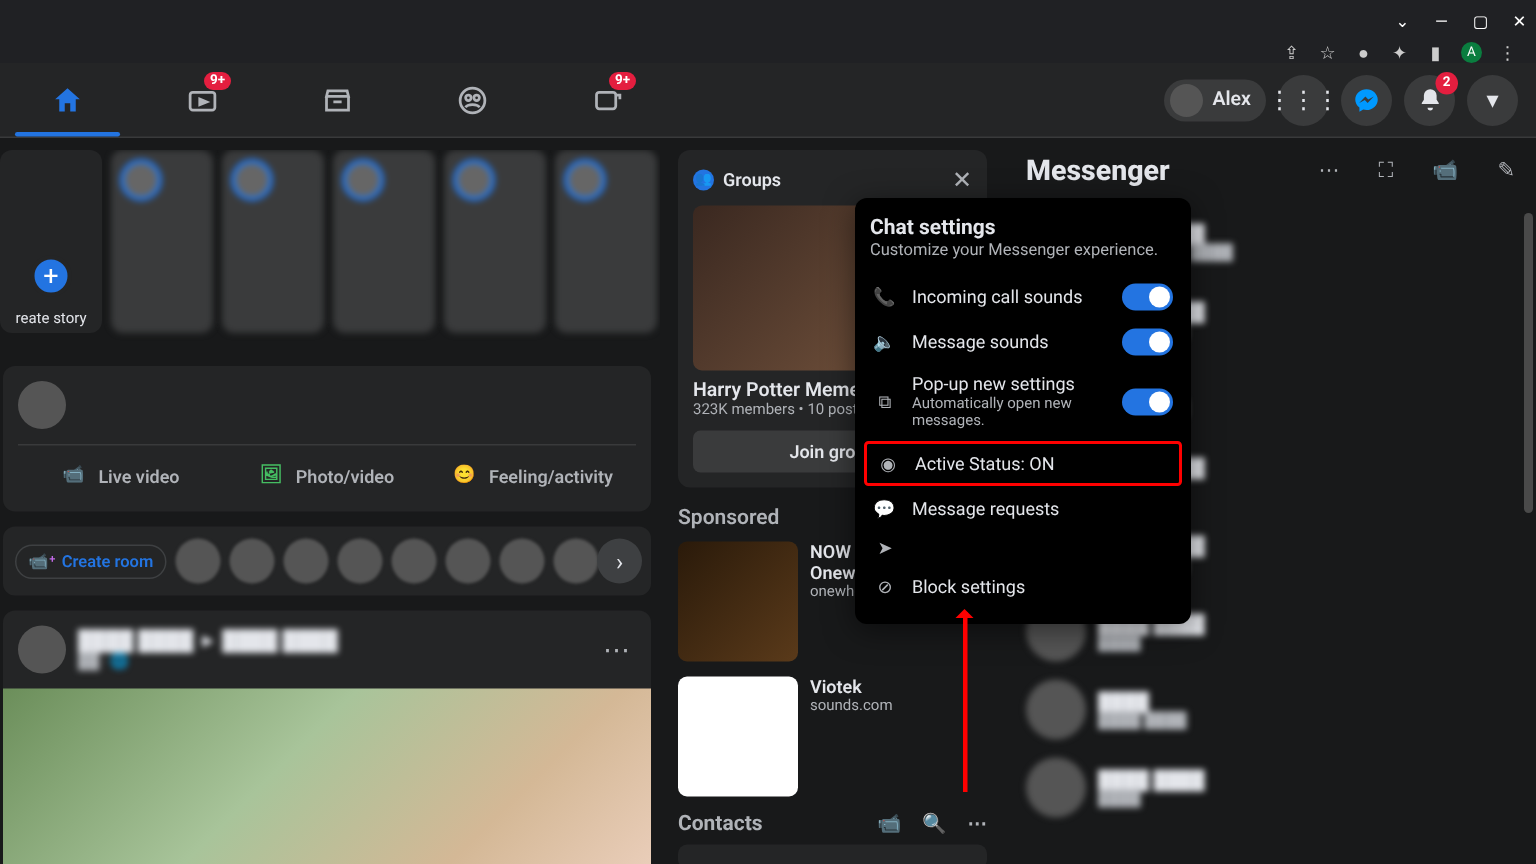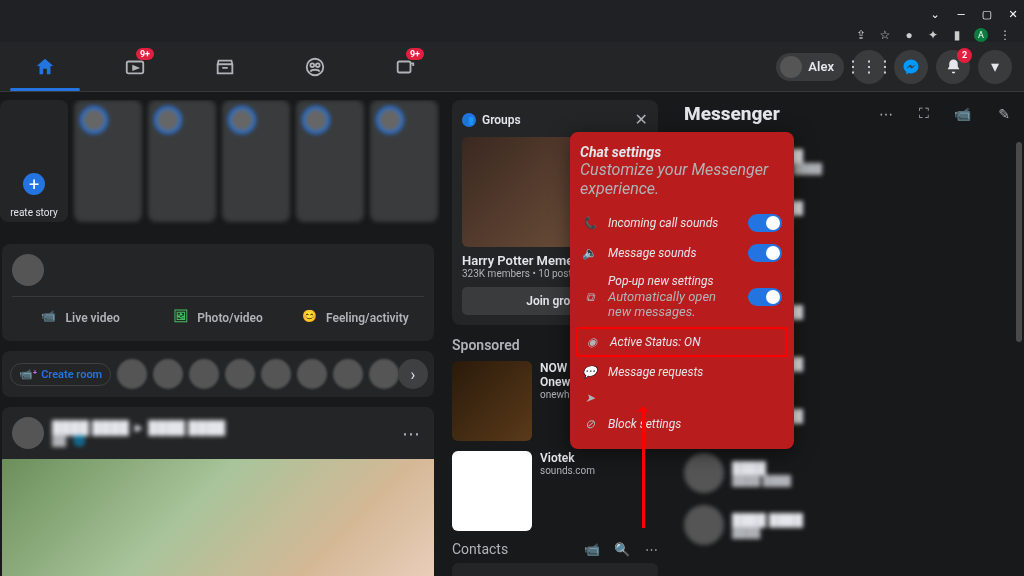--- a/index.html
+++ b/index.html
@@ -75,42 +75,42 @@
 .group-img { width: 100%; height: 110px; background: linear-gradient(135deg, #3a2820 0%, #5a4030 50%, #7a5840 100%); border-radius: 6px; margin-bottom: 6px; }
 .group-title { font-size: 13px; font-weight: 600; }
 .group-meta { font-size: 10px; color: #b0b3b8; margin-bottom: 8px; }
 .join-btn { width: 100%; background: #3a3b3c; border: none; color: #e4e6eb; padding: 7px; border-radius: 5px; font-size: 12px; font-weight: 600; }
 .sec-title { font-size: 14px; font-weight: 600; color: #b0b3b8; margin: 4px 0 8px; }
 .sponsor { display: flex; gap: 8px; margin-bottom: 10px; }
 .sponsor-img { width: 80px; height: 80px; background: #3a3b3c; border-radius: 6px; flex-shrink: 0; }
 .sponsor-txt { font-size: 12px; }
 .sponsor-title { font-weight: 600; }
 .sponsor-url { color: #b0b3b8; font-size: 10px; }
-.contacts-hd { display: flex; align-items: center; font-size: 14px; font-weight: 400; color: #b0b3b8; }
+.contacts-hd { display: flex; align-items: center; font-size: 14px; font-weight: 700; color: #b0b3b8; }
 .contacts-hd .cicons { margin-left: auto; display: flex; gap: 14px; color: #b0b3b8; font-size: 13px; }
 .seeall { text-align: center; padding: 8px; font-size: 12px; font-weight: 600; background: #242526; border-radius: 6px; margin-top: 6px; }
 
 
 .msgr-head { display: flex; align-items: center; padding: 10px 14px; gap: 26px; }
 .msgr-title { font-size: 19px; font-weight: 800; flex: 1; }
 .msgr-hic { color: #b0b3b8; font-size: 14px; }
 .msgr-list { padding: 0 8px; filter: blur(2px); }
 .msgr-item { display: flex; gap: 8px; padding: 6px; align-items: center; }
 .msgr-av { width: 40px; height: 40px; border-radius: 50%; background: #555; flex-shrink: 0; }
 .msgr-name { font-size: 12px; font-weight: 600; }
 .msgr-prev { font-size: 10px; color: #b0b3b8; }
 
 
-.settings-pop { position: absolute; top: 40px; left: -100px; width: 224px; background: #b91c1c; border-radius: 8px; box-shadow: 0 4px 20px rgba(0,0,0,0.5); padding: 12px 10px; z-index: 100; font-style: italic; }
+.settings-pop { position: absolute; top: 40px; left: -100px; width: 224px; background: #000000; border-radius: 8px; box-shadow: 0 4px 20px rgba(0,0,0,0.5); padding: 12px 10px; z-index: 100; }
 .settings-title { font-size: 14px; font-weight: 700; }
-.settings-sub { font-size: 16px; color: #b0b3b8; margin-bottom: 10px; }
+.settings-sub { font-size: 11px; color: #b0b3b8; margin-bottom: 10px; }
 .setting-row { display: flex; align-items: center; gap: 10px; padding: 6px 2px; font-size: 12px; }
 .setting-row .sic { width: 16px; color: #b0b3b8; display: flex; justify-content: center; }
 .setting-row .slbl { flex: 1; }
-.setting-row .ssub { font-size: 13px; color: #b0b3b8; margin-top: 1px; }
+.setting-row .ssub { font-size: 10px; color: #b0b3b8; margin-top: 1px; }
 .toggle { width: 34px; height: 18px; background: #2374e1; border-radius: 10px; position: relative; flex-shrink: 0; }
 .toggle::after { content: ""; position: absolute; right: 2px; top: 2px; width: 14px; height: 14px; background: #fff; border-radius: 50%; }
 .setting-row.highlight { border: 2.5px solid #ff0000; border-radius: 3px; margin: 2px -4px; padding: 6px 6px; }
 .red-arrow { position: absolute; top: 276px; left: 72px; width: 3px; height: 120px; background: #ff0000; }
 .red-arrow::before { content: ""; position: absolute; top: -8px; left: -5px; border: 6px solid transparent; border-bottom-color: #ff0000; }
 
 .scrollbar { position: absolute; right: 2px; top: 50px; width: 6px; height: 200px; background: #4a4a4a; border-radius: 3px; }
 </style>
 </head>
 <body>

